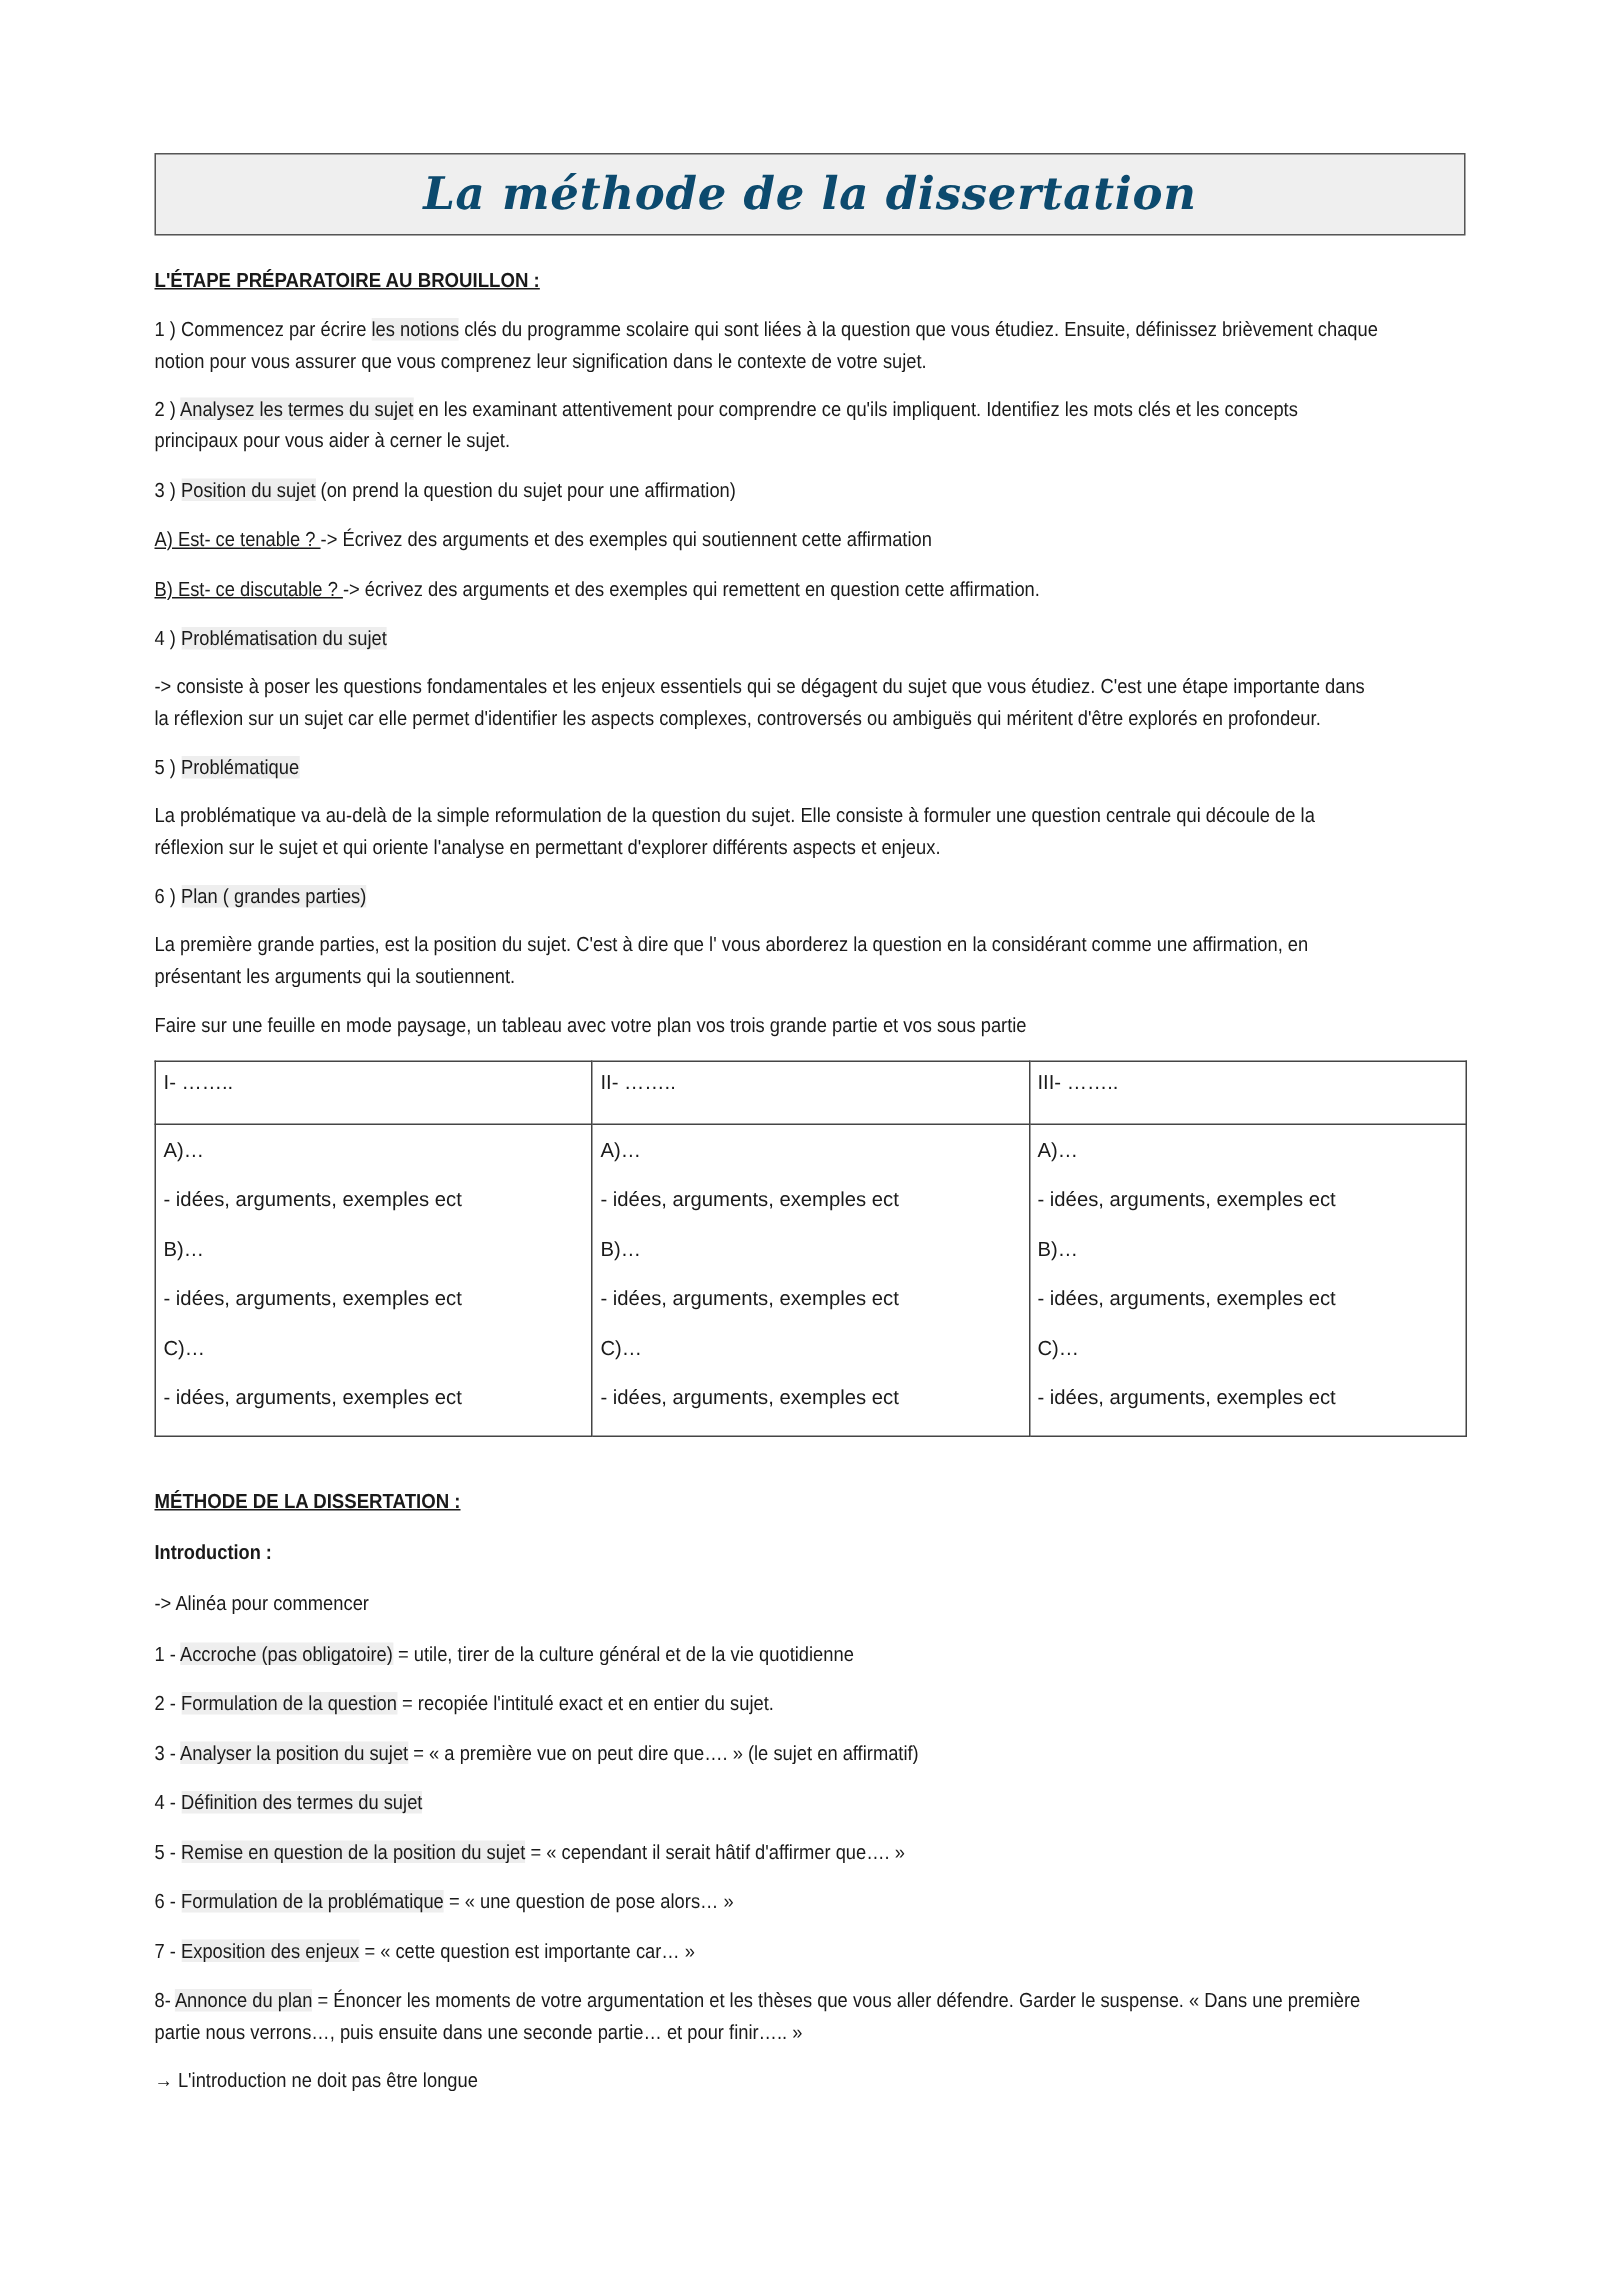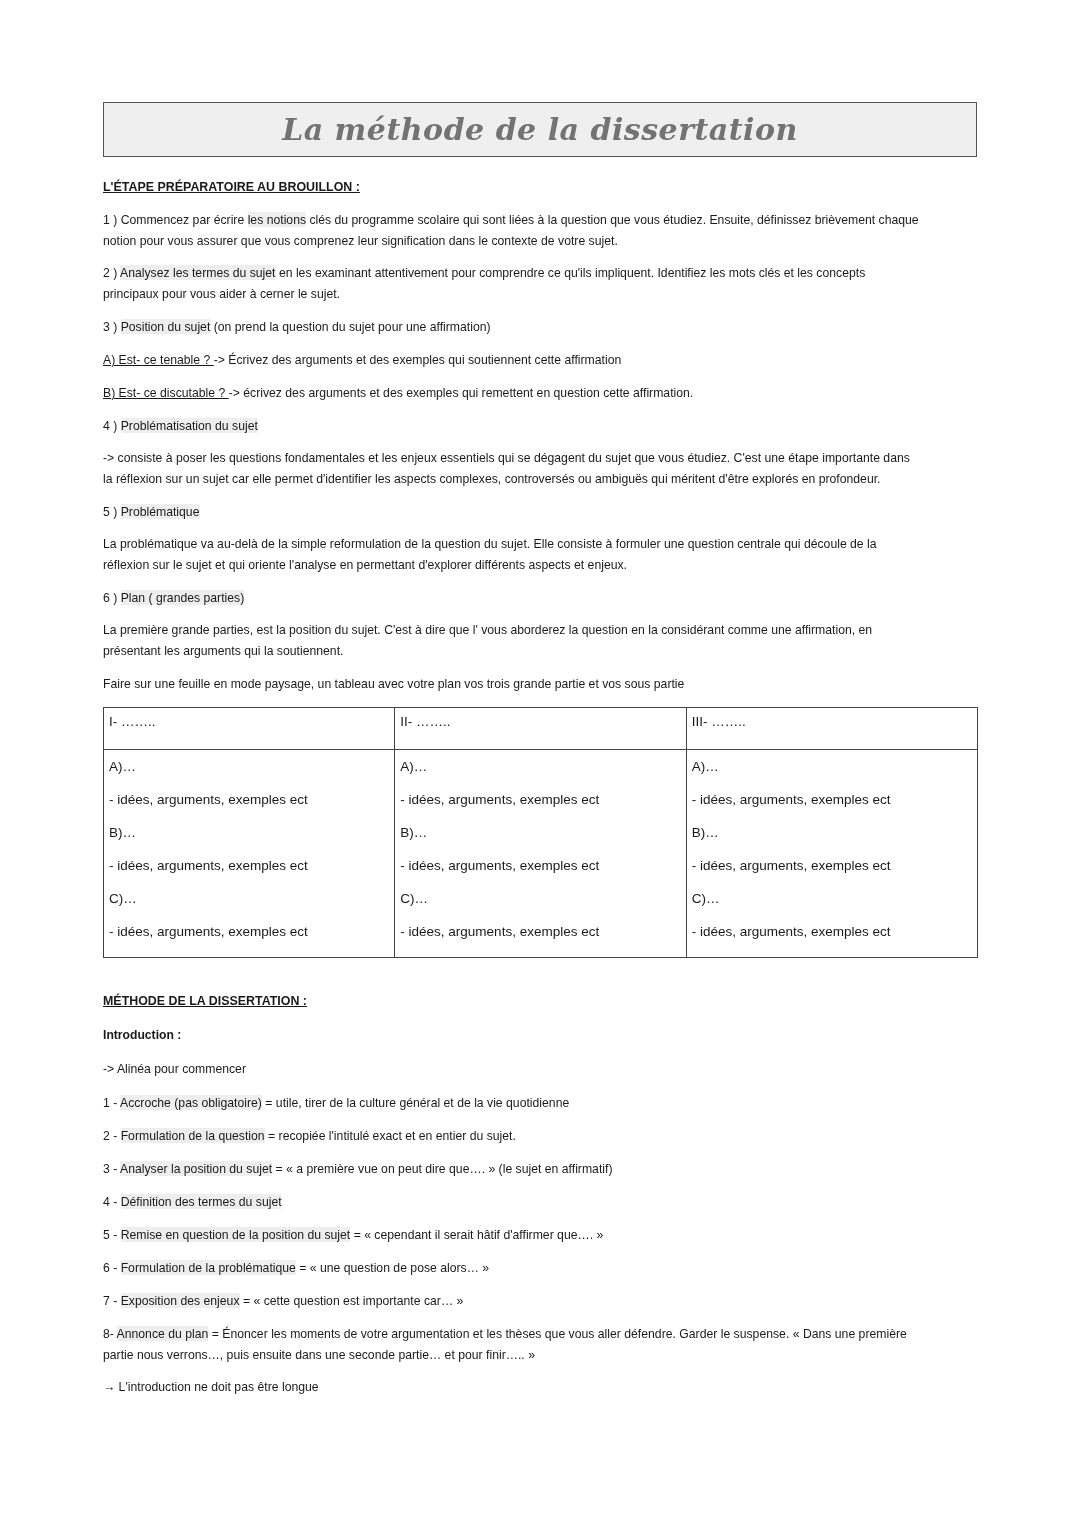--- a/index.html
+++ b/index.html
@@ -1,19 +1,19 @@
 <!DOCTYPE html>
 <html><head>
 <meta charset="utf-8">
 <style>
   html, body { margin: 0; padding: 0; background: #ffffff; }
   body { width: 1080px; height: 1527px; position: relative; font-family: "Liberation Sans", sans-serif; color: #1a1a1a; }
   .page { position: absolute; left: 103px; top: 102px; width: 874px; }
   .title-box { height: 53px; border: 1.5px solid #555; background: #efefef; display: flex; align-items: center; justify-content: center; }
-  .title { font-family: "DejaVu Serif", serif; font-style: italic; font-weight: bold; font-size: 30px; letter-spacing: 0.5px; color: #737373; }
+  .title { font-family: "DejaVu Serif", serif; font-style: italic; font-weight: bold; font-size: 30px; letter-spacing: 0.5px; color: #0c4a6e; }
   .section-head { font-weight: bold; text-decoration: underline; font-size: 13.5px; transform: scaleX(0.92); transform-origin: left; position: absolute; left: 0; }
   .t { position: absolute; left: 0; font-size: 13.5px; line-height: 20px; transform-origin: left; white-space: nowrap; }
   .hl { background: #eeeeee; }
   .u { text-decoration: underline; }
   .b { font-weight: bold; }
   table.plan { position: absolute; left: 0; top: 605px; width: 875px; border-collapse: collapse; font-size: 13.5px; }
   table.plan td { border: 1.3px solid #444; vertical-align: top; padding: 0 5px; width: 33.33%; }
   table.plan tr.hdr td { height: 42px; padding-top: 6px; box-sizing: border-box; }
   table.plan tr.body td { height: 208px; padding-top: 8px; box-sizing: border-box; }
   .cell-line { height: 33px; line-height: 18px; }

